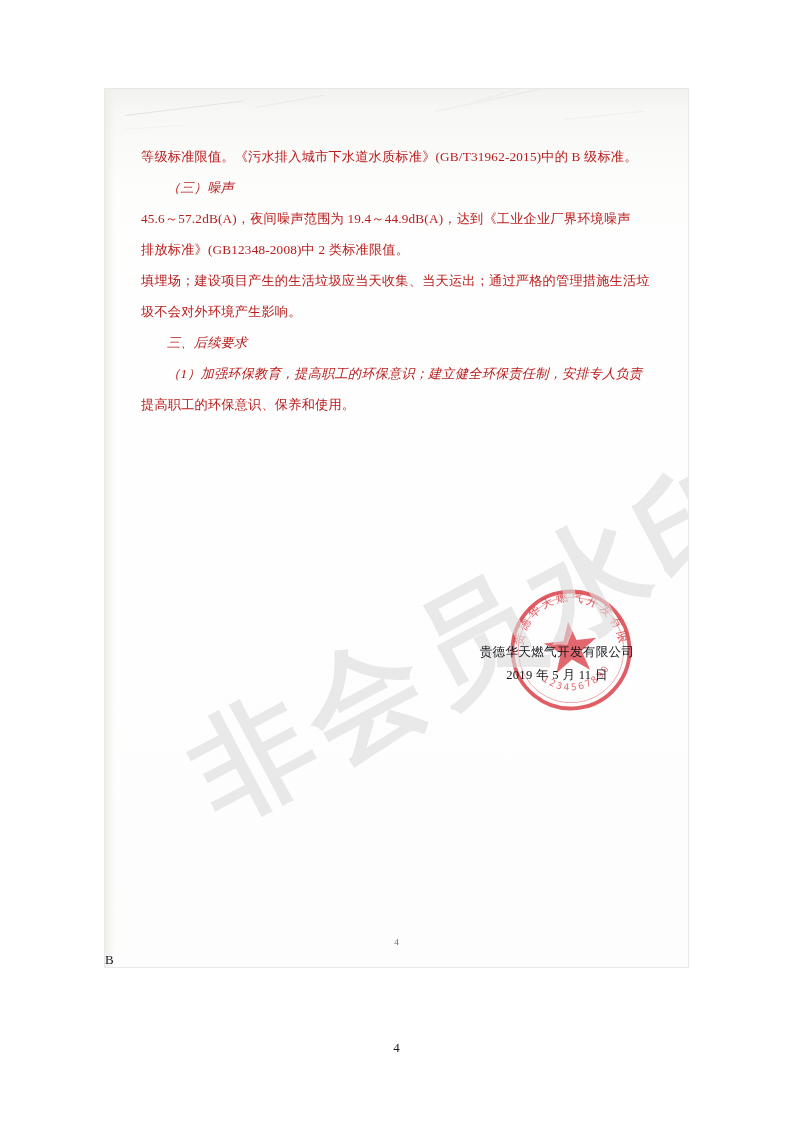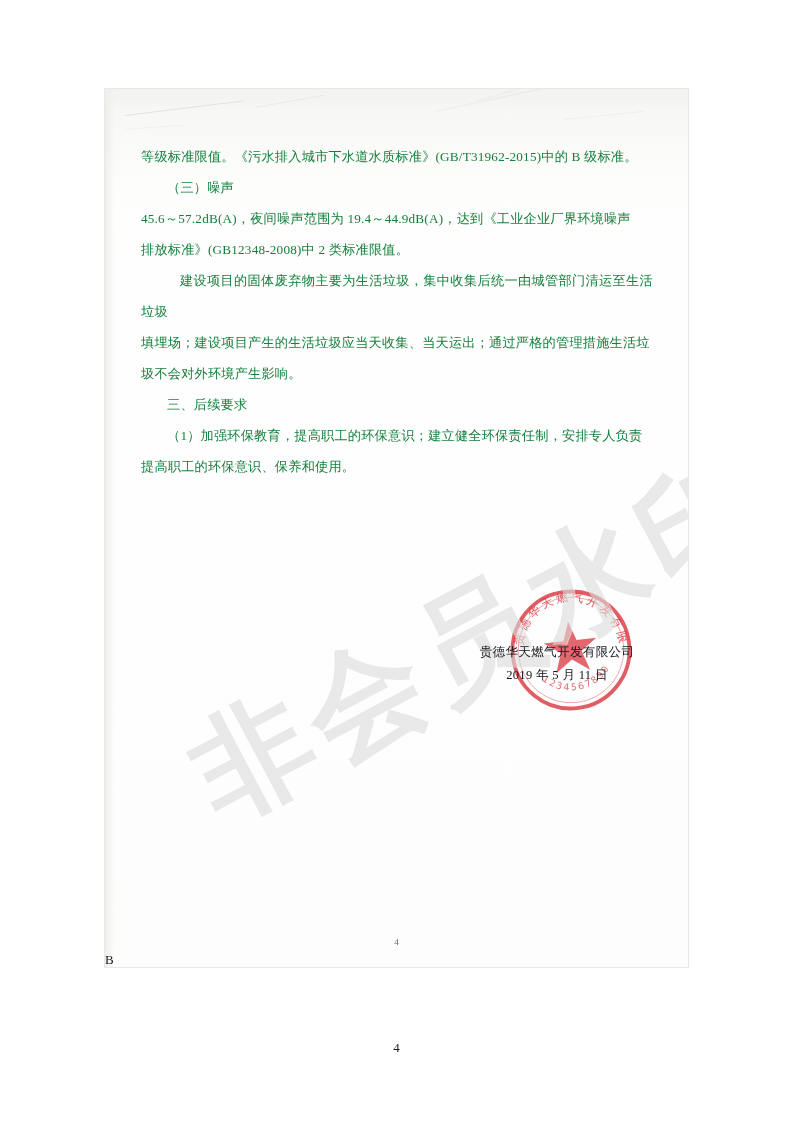--- a/index.html
+++ b/index.html
@@ -68,32 +68,32 @@
     transform-origin: left center;
     pointer-events: none;
   }
 
   
   .doc-text {
     position: absolute;
     left: 36px;
     top: 52px;
     width: 512px;
-    color: #15803d;
+    color: #b91c1c;
     font-size: 13.2px;
     line-height: 31px;
     letter-spacing: 0.2px;
     text-align: justify;
     z-index: 4;
   }
   .doc-text p {
     margin: 0 0 0 0;
     white-space: pre-wrap;
   }
-  .indent1 { text-indent: 26px; }
+  .indent1 { text-indent: 26px; font-style: italic; }
   .indent2 { text-indent: 39px; }
 
   
   .watermark {
     position: absolute;
     left: 0; top: 0;
     width: 585px;
     height: 880px;
     z-index: 6;
     pointer-events: none;
@@ -185,21 +185,20 @@
     <div class="smudge" style="left:330px; top:22px; width:110px; height:1px; transform:rotate(-12deg); opacity:.45;"></div>
     <div class="smudge" style="left:370px; top:12px; width:90px; height:1px; transform:rotate(-16deg); opacity:.35;"></div>
     <div class="smudge" style="left:460px; top:30px; width:80px; height:1px; transform:rotate(-6deg); opacity:.4;"></div>
     <div class="smudge" style="left:18px; top:40px; width:60px; height:1px; transform:rotate(-4deg); opacity:.3;"></div>
 
     <div class="doc-text">
       <p>等级标准限值。《污水排入城市下水道水质标准》(GB/T31962-2015)中的 B 级标准。</p>
       <p class="indent1">（三）噪声</p>
       <p>45.6～57.2dB(A)，夜间噪声范围为 19.4～44.9dB(A)，达到《工业企业厂界环境噪声</p>
       <p>排放标准》(GB12348-2008)中 2 类标准限值。</p>
-      <p class="indent2">建设项目的固体废弃物主要为生活垃圾，集中收集后统一由城管部门清运至生活垃圾</p>
       <p>填埋场；建设项目产生的生活垃圾应当天收集、当天运出；通过严格的管理措施生活垃</p>
       <p>圾不会对外环境产生影响。</p>
       <p class="indent1">三、后续要求</p>
       <p class="indent1">（1）加强环保教育，提高职工的环保意识；建立健全环保责任制，安排专人负责</p>
       <p>提高职工的环保意识、保养和使用。</p>
     </div>
 
     <svg class="seal" viewBox="0 0 140 140">
       <g transform="rotate(-6 70 70)">
         <circle cx="70" cy="70" r="62" fill="none" stroke="#d4202a" stroke-width="4" opacity="0.85"></circle>

